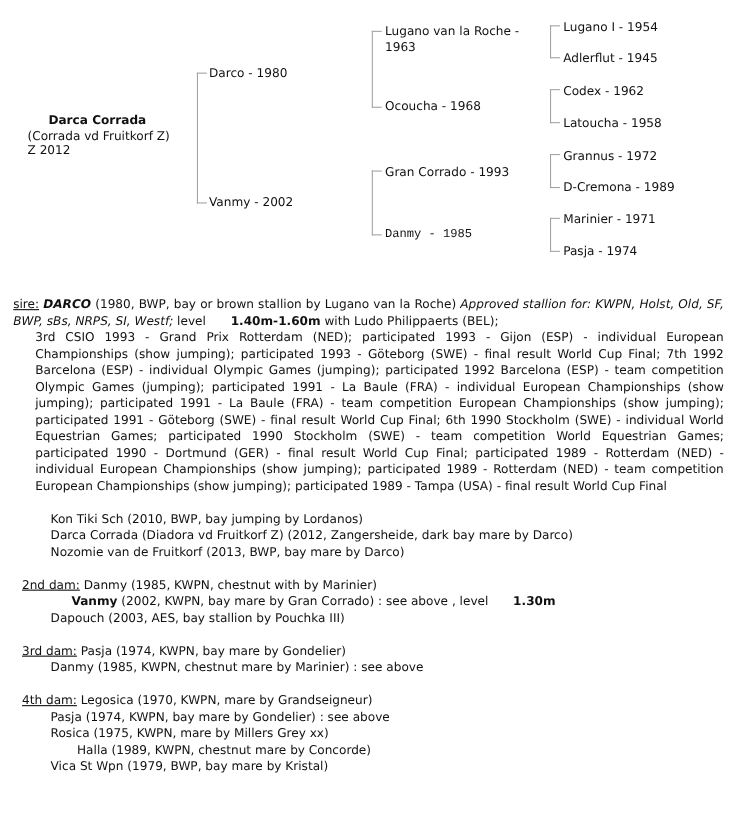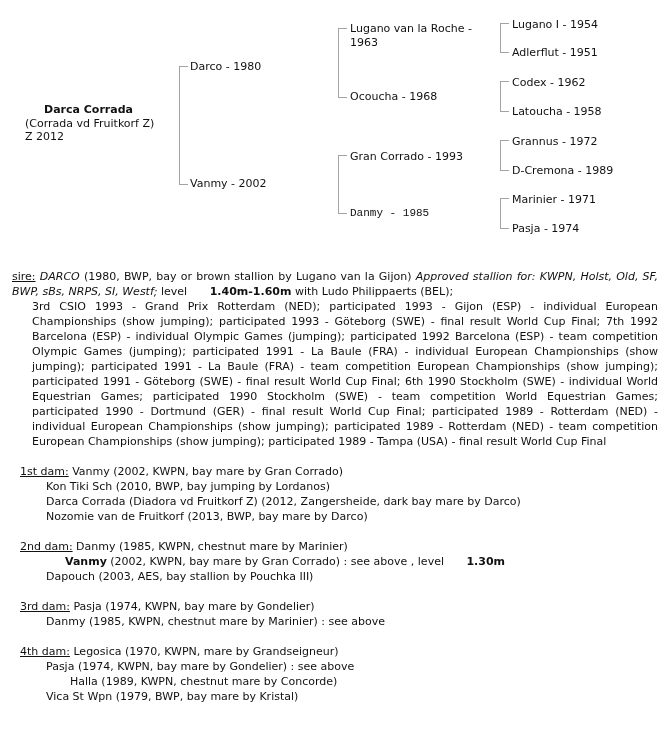--- a/index.html
+++ b/index.html
@@ -4,21 +4,21 @@
 <style>
   html,body{margin:0;padding:0;background:#fff;}
   body{font-family:"DejaVu Sans","Liberation Sans",sans-serif;color:#111;}
   .page{position:relative;width:670px;height:755px;background:#fff;overflow:hidden;font-size:11px;}
   
   .tree{position:relative;width:670px;height:256px;}
   .node{position:absolute;line-height:13.5px;color:#111;}
   .bracket{position:absolute;width:8px;border-left:1px solid #a3a3a3;border-top:1px solid #a3a3a3;border-bottom:1px solid #a3a3a3;}
   .b{font-weight:bold;margin-left:19px;}
   .i{font-style:italic;}
-  .bi{font-weight:normal;font-style:italic;margin-top:11px;}
+  .bi{font-weight:bold;font-style:italic;margin-top:11px;}
   .u{text-decoration:underline;}
   
   .textbody{line-height:15px;}
   .sire-head{margin:13px 12px 0 12px;text-align:justify;}
   .sire-results{margin:0 12px 0 32px;text-align:justify;}
   .dam{margin:15px 12px 0 20px;}
   .dam-line{line-height:15px;}
   .off1{margin-left:26px;}
   .off2{margin-left:50px;}
 </style>
@@ -41,62 +41,58 @@
     <div class="bracket" style="left:338px;top:28px;height:68px;"></div>
     <div class="node" style="left:350px;top:22px;width:126px;">Lugano van la Roche - 1963</div>
     <div class="node" style="left:350px;top:90px;">Ocoucha - 1968</div>
 
     <div class="bracket" style="left:338px;top:155px;height:57px;"></div>
     <div class="node" style="left:350px;top:150px;">Gran Corrado - 1993</div>
     <div class="node" style="left:350px;top:207px;font-family:Liberation Mono, monospace;">Danmy - 1985</div>
 
     <div class="bracket" style="left:500px;top:23px;height:28px;"></div>
     <div class="node" style="left:512px;top:18px;">Lugano I - 1954</div>
-    <div class="node" style="left:512px;top:46px;">Adlerflut - 1951</div>
+    <div class="node" style="left:512px;top:46px;">Adlerflut - 1945</div>
 
     <div class="bracket" style="left:500px;top:81px;height:29px;"></div>
     <div class="node" style="left:512px;top:76px;">Codex - 1962</div>
     <div class="node" style="left:512px;top:105px;">Latoucha - 1958</div>
 
     <div class="bracket" style="left:500px;top:140px;height:29px;"></div>
     <div class="node" style="left:512px;top:135px;">Grannus - 1972</div>
     <div class="node" style="left:512px;top:164px;">D-Cremona - 1989</div>
 
     <div class="bracket" style="left:500px;top:198px;height:29px;"></div>
     <div class="node" style="left:512px;top:193px;">Marinier - 1971</div>
     <div class="node" style="left:512px;top:222px;">Pasja - 1974</div>
   </div>
 
   <div class="textbody">
 
     <p class="sire-head">
       <span class="u">sire:</span>
       <span class="bi">DARCO</span>
-      <span>(1980, BWP, bay or brown stallion by Lugano van la Gijon)</span>
+      <span>(1980, BWP, bay or brown stallion by Lugano van la Roche)</span>
       <span class="i">Approved stallion for: KWPN, Holst, Old, SF, BWP, sBs, NRPS, SI, Westf;</span>
       <span>level</span>
       <span class="b">1.40m-1.60m</span>
       <span>with Ludo Philippaerts (BEL);</span>
     </p>
     <p class="sire-results">3rd CSIO 1993 - Grand Prix Rotterdam (NED); participated 1993 - Gijon (ESP) - individual European Championships (show jumping); participated 1993 - Göteborg (SWE) - final result World Cup Final; 7th 1992 Barcelona (ESP) - individual Olympic Games (jumping); participated 1992 Barcelona (ESP) - team competition Olympic Games (jumping); participated 1991 - La Baule (FRA) - individual European Championships (show jumping); participated 1991 - La Baule (FRA) - team competition European Championships (show jumping); participated 1991 - Göteborg (SWE) - final result World Cup Final; 6th 1990 Stockholm (SWE) - individual World Equestrian Games; participated 1990 Stockholm (SWE) - team competition World Equestrian Games; participated 1990 - Dortmund (GER) - final result World Cup Final; participated 1989 - Rotterdam (NED) - individual European Championships (show jumping); participated 1989 - Rotterdam (NED) - team competition European Championships (show jumping); participated 1989 - Tampa (USA) - final result World Cup Final</p>
 
     <div class="dam">
-      <div class="dam-line">
-        <span class="u">1st dam:</span>
-        <span>Vanmy (2002, KWPN, bay mare by Gran Corrado)</span>
-      </div>
       <div class="dam-line off1">Kon Tiki Sch (2010, BWP, bay jumping by Lordanos)</div>
       <div class="dam-line off1">Darca Corrada (Diadora vd Fruitkorf Z) (2012, Zangersheide, dark bay mare by Darco)</div>
       <div class="dam-line off1">Nozomie van de Fruitkorf (2013, BWP, bay mare by Darco)</div>
     </div>
 
     <div class="dam">
       <div class="dam-line">
         <span class="u">2nd dam:</span>
-        <span>Danmy (1985, KWPN, chestnut mare by Marinier)</span>
+        <span>Danmy (1985, KWPN, chestnut with by Marinier)</span>
       </div>
       <div class="dam-line off1">
         <span class="b">Vanmy</span>
         <span>(2002, KWPN, bay mare by Gran Corrado) : see above , level</span>
         <span class="b">1.30m</span>
       </div>
       <div class="dam-line off1">Dapouch (2003, AES, bay stallion by Pouchka III)</div>
     </div>
 
     <div class="dam">
@@ -106,18 +102,19 @@
       </div>
       <div class="dam-line off1">Danmy (1985, KWPN, chestnut mare by Marinier) : see above</div>
     </div>
 
     <div class="dam">
       <div class="dam-line">
         <span class="u">4th dam:</span>
         <span>Legosica (1970, KWPN, mare by Grandseigneur)</span>
       </div>
       <div class="dam-line off1">Pasja (1974, KWPN, bay mare by Gondelier) : see above</div>
+      <div class="dam-line off1">Rosica (1975, KWPN, mare by Millers Grey xx)</div>
       <div class="dam-line off2">Halla (1989, KWPN, chestnut mare by Concorde)</div>
       <div class="dam-line off1">Vica St Wpn (1979, BWP, bay mare by Kristal)</div>
     </div>
 
   </div>
 </div>
 
 </body></html>

